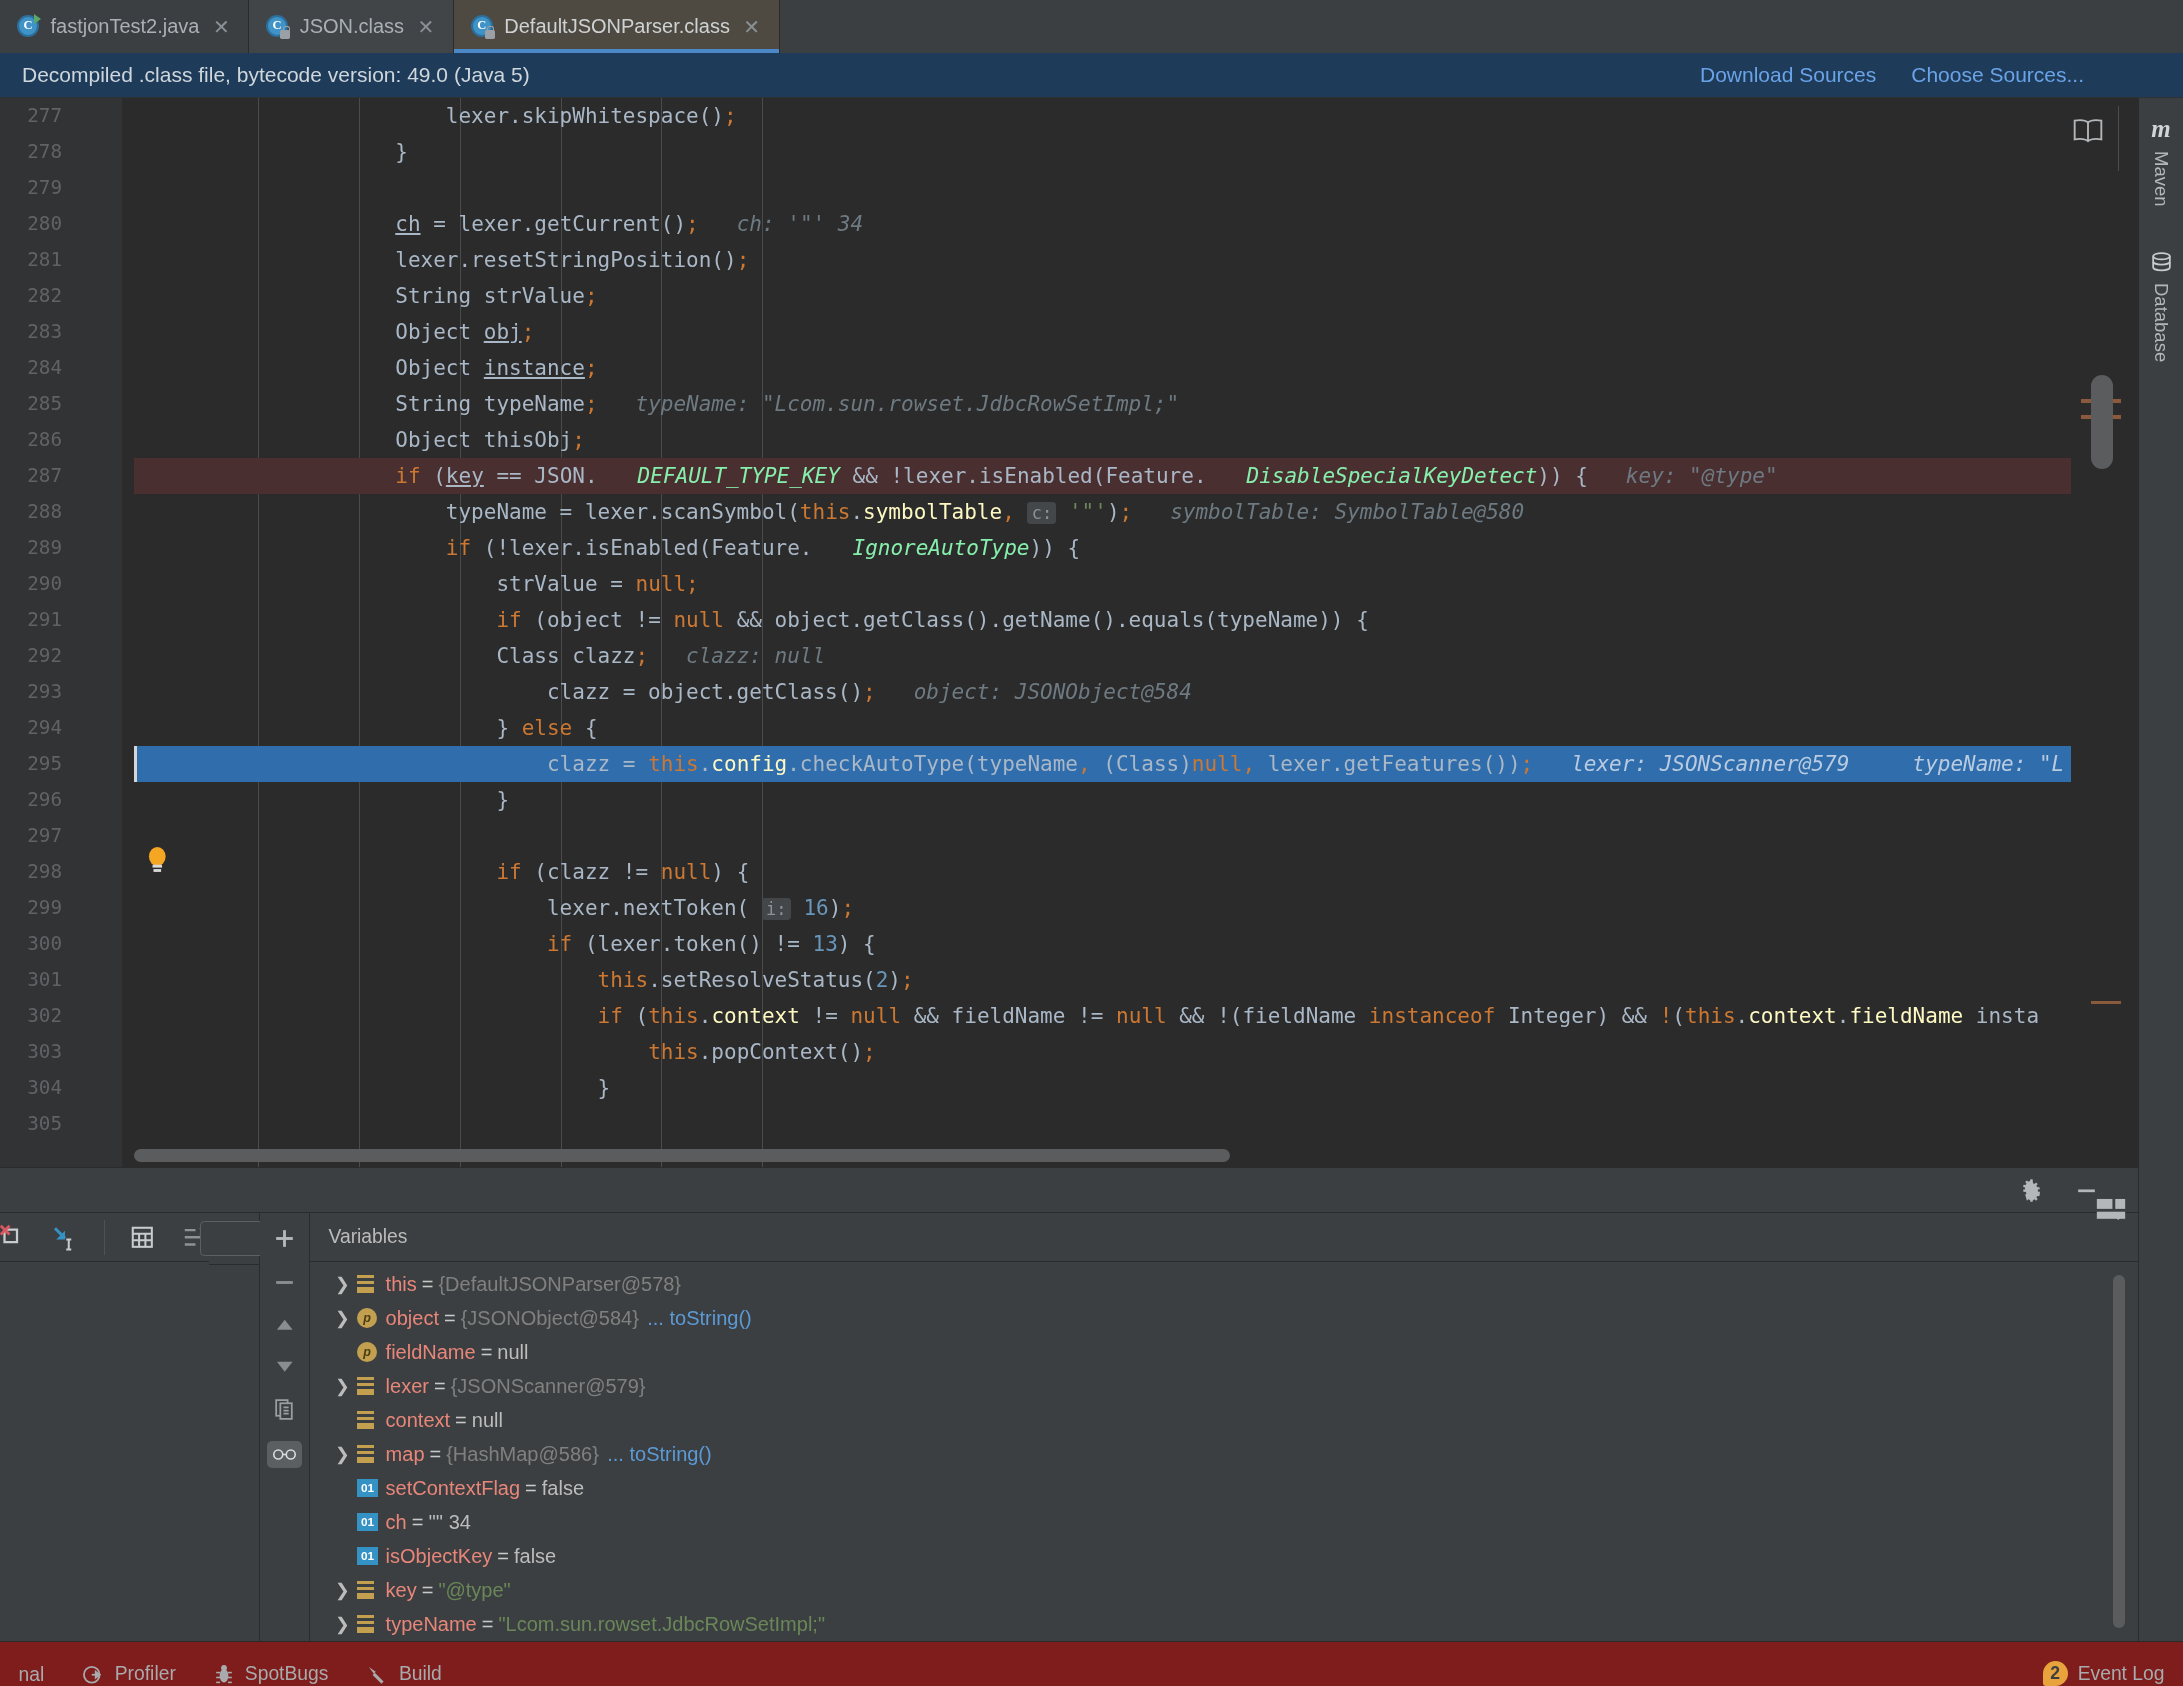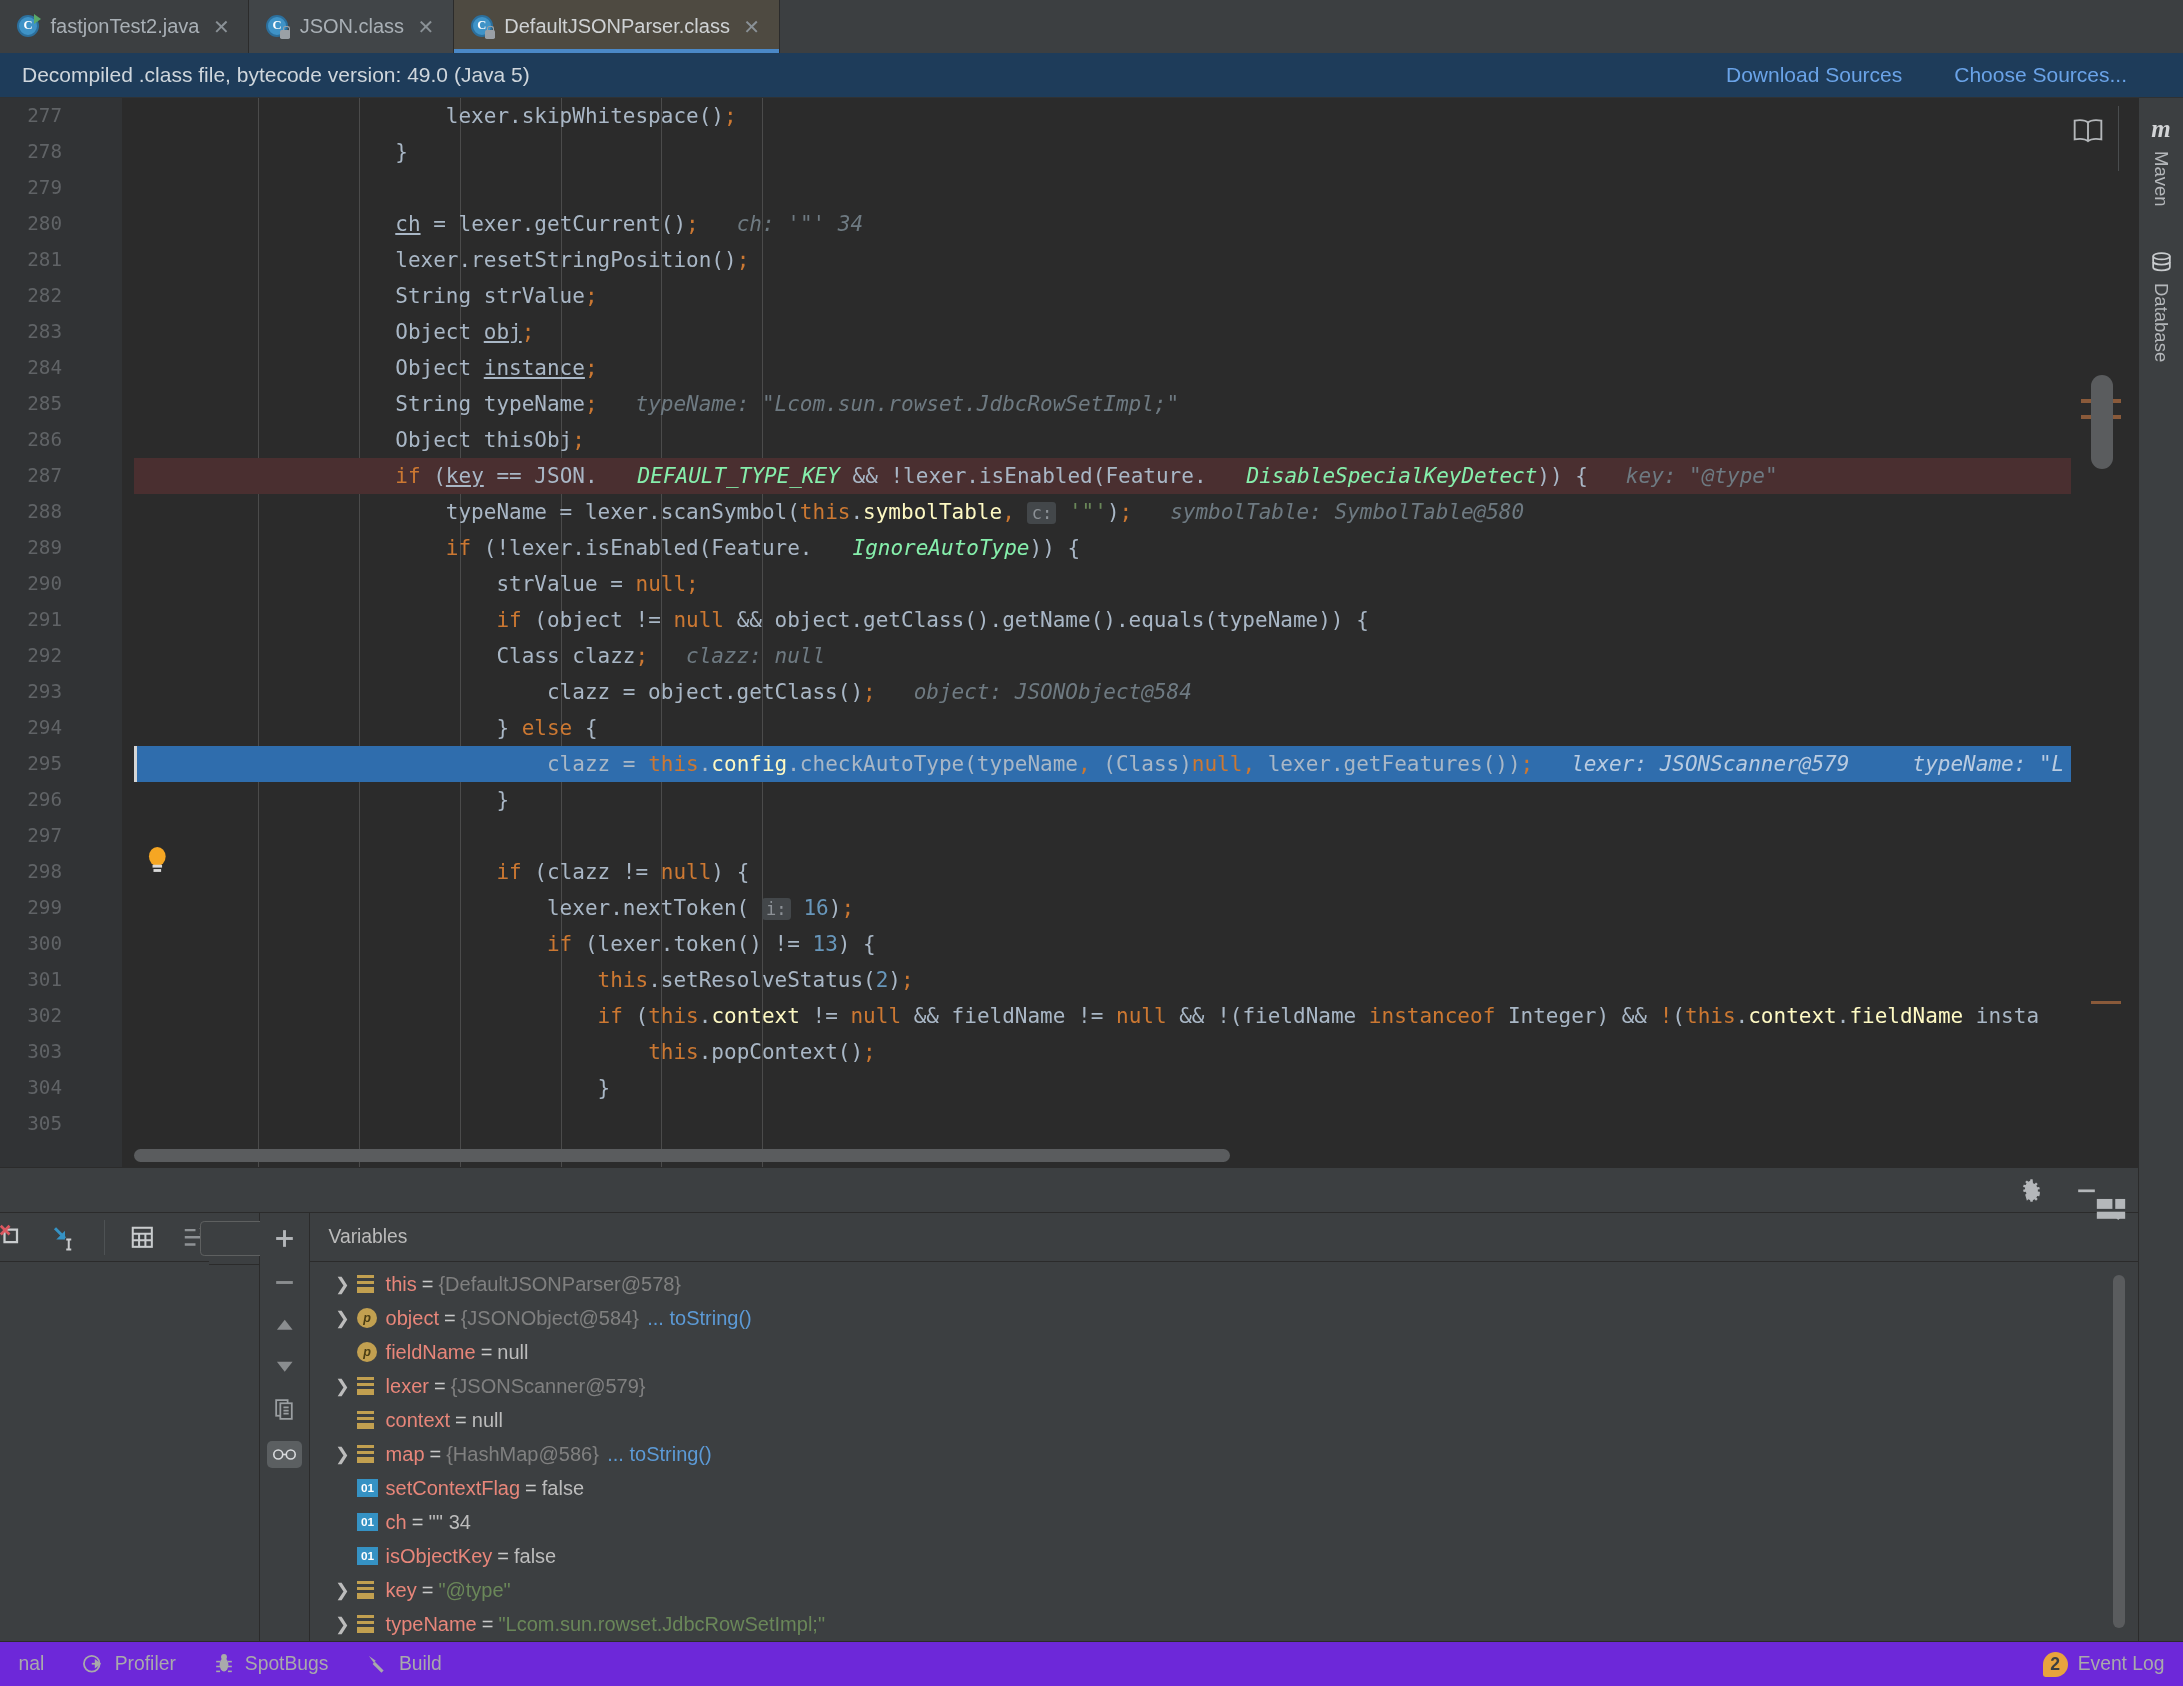--- a/index.html
+++ b/index.html
@@ -51,21 +51,21 @@
     border:1.7px solid #9aa0a6; border-bottom:none; border-radius:2.5px 2.5px 0 0;
   }
 
   
   .notifbar {
     flex: 0 0 45px; height: 45px; background: #1e3c5a;
     display: flex; align-items: center; justify-content: space-between;
     padding: 0 0 0 22px; color: #cfd6dc; font-size: 21px;
     border-bottom: 0.8px solid #2f3234;
   }
-  .notif-actions { display: flex; gap: 52px; padding-right: 56px; }
+  .notif-actions { display: flex; gap: 35px; padding-right: 99px; }
   .notif-link { color: #6aa3e8; font-size: 21px; }
 
   
   .mainrow { display: flex; flex: 1 1 auto; min-height: 0; }
   .editor-col { flex: 1 1 auto; min-width: 0; display: flex; flex-direction: column; }
 
   
   .editor {
     position: relative; flex: 0 0 1069px; height: 1069px; background: #2b2b2b;
     overflow: hidden; display: flex;
@@ -218,21 +218,21 @@
   .vref { color: #808080; }
   .vtostr { color: #5c9ad6; padding-left: 8.4px; }
 
   .dbg-scrollbar {
     position: absolute; right: 13.4px; top: 13.4px; width: 11.8px; bottom: 13.4px;
   }
   .dbg-scrollbar .th { position:absolute; top: 0; width: 11.8px; height: 353px; background:#5a5c5e; border-radius:5.9px;}
 
   
   .statusbar {
-    flex: 0 0 45px; height: 45px; background: #6d28d9; display: flex; align-items: center;
+    flex: 0 0 45px; height: 45px; background: #7f1d1d; display: flex; align-items: flex-end;
     border-top: 0.8px solid #2b2b2b; color: #a9aaab; font-size: 19.3px;
   }
   .sb-item { display: flex; align-items: center; gap: 10px; padding: 0 18.5px; }
   .sb-spacer { flex: 1 1 auto; }
   .evt-badge {
     width: 25px; height: 25px; background: #e8a33d; color: #3c3f41;
     font-size: 17.6px; font-weight: bold; display: flex; align-items: center;
     justify-content: center; border-radius: 12.6px 12.6px 12.6px 2.5px;
   }
   .sb-div { width:0.8px; height: 25px; background:#4e5254; }

